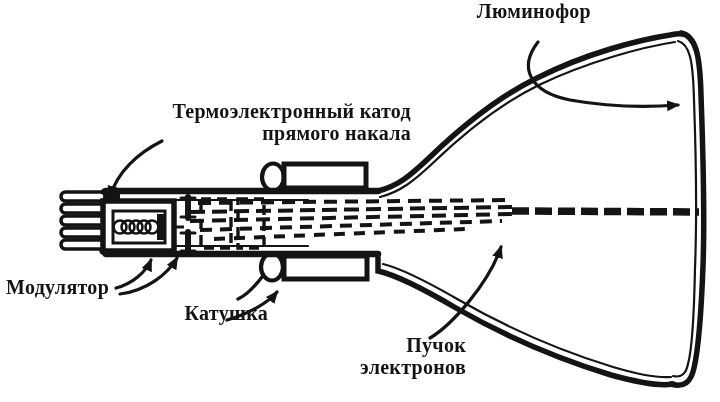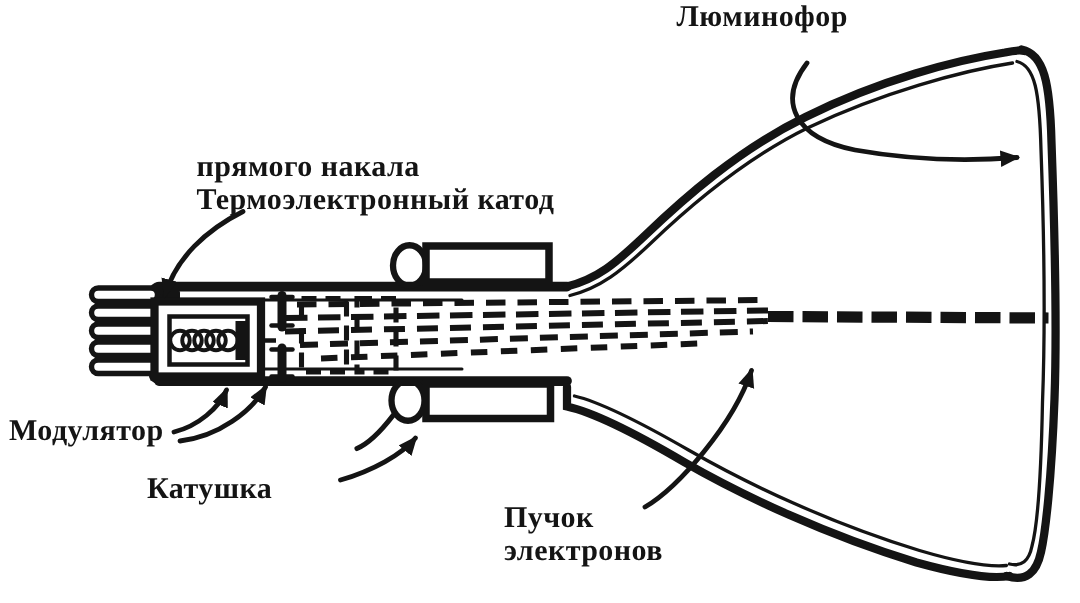--- a/index.html
+++ b/index.html
@@ -13,21 +13,21 @@
   #drawing{position:absolute;left:0;top:0;}
   .lbl{
     position:absolute;
     color:#141414;
     font-weight:700;
     font-size:20px;
     line-height:22px;
     letter-spacing:0.3px;
     white-space:nowrap;
   }
-  .center{text-align:left;}
+  .center{text-align:right;}
 </style>
 </head>
 <body>
 
 <div id="stage">
 
   <svg id="drawing" width="720" height="402" viewBox="0 0 720 402" aria-hidden="true">
     <defs>
       <marker id="ah" markerUnits="userSpaceOnUse" markerWidth="16" markerHeight="14" refX="11" refY="5.5" orient="auto">
         <path d="M0,0 L13,5.5 L0,11 z" fill="#141414"></path>
@@ -112,28 +112,28 @@
       <path d="M 120,294 C 146,291 168,274 177,258" marker-end="url(#ah)"></path>
       <path d="M 227,320 C 248,314 268,303 277,292" marker-end="url(#ah)"></path>
       <path d="M 430,338 C 452,325 489,283 501,247" marker-end="url(#ah)"></path>
       <path d="M 538,42 C 518,68 530,92 570,100 C 615,108 652,107 678,105" marker-end="url(#ah)"></path>
     </g>
   </svg>
 
   <div class="lbl center" style="left:451px;top:0px;width:140px;">Люминофор</div>
 
   <div class="lbl center" style="left:131px;top:100px;width:280px;">
+    <div>Термоэлектронный катод</div>
     <div>прямого накала</div>
-    <div>Термоэлектронный катод</div>
   </div>
 
 
   <div class="lbl" style="left:6px;top:276px;">Модулятор</div>
 
-  <div class="lbl center" style="left:98px;top:315px;width:170px;">
+  <div class="lbl center" style="left:98px;top:302px;width:170px;">
     <div>Катушка</div>
   </div>
 
   <div class="lbl center" style="left:336px;top:334px;width:130px;">
     <div>Пучок</div>
     <div>электронов</div>
   </div>
 
 </div>
 

